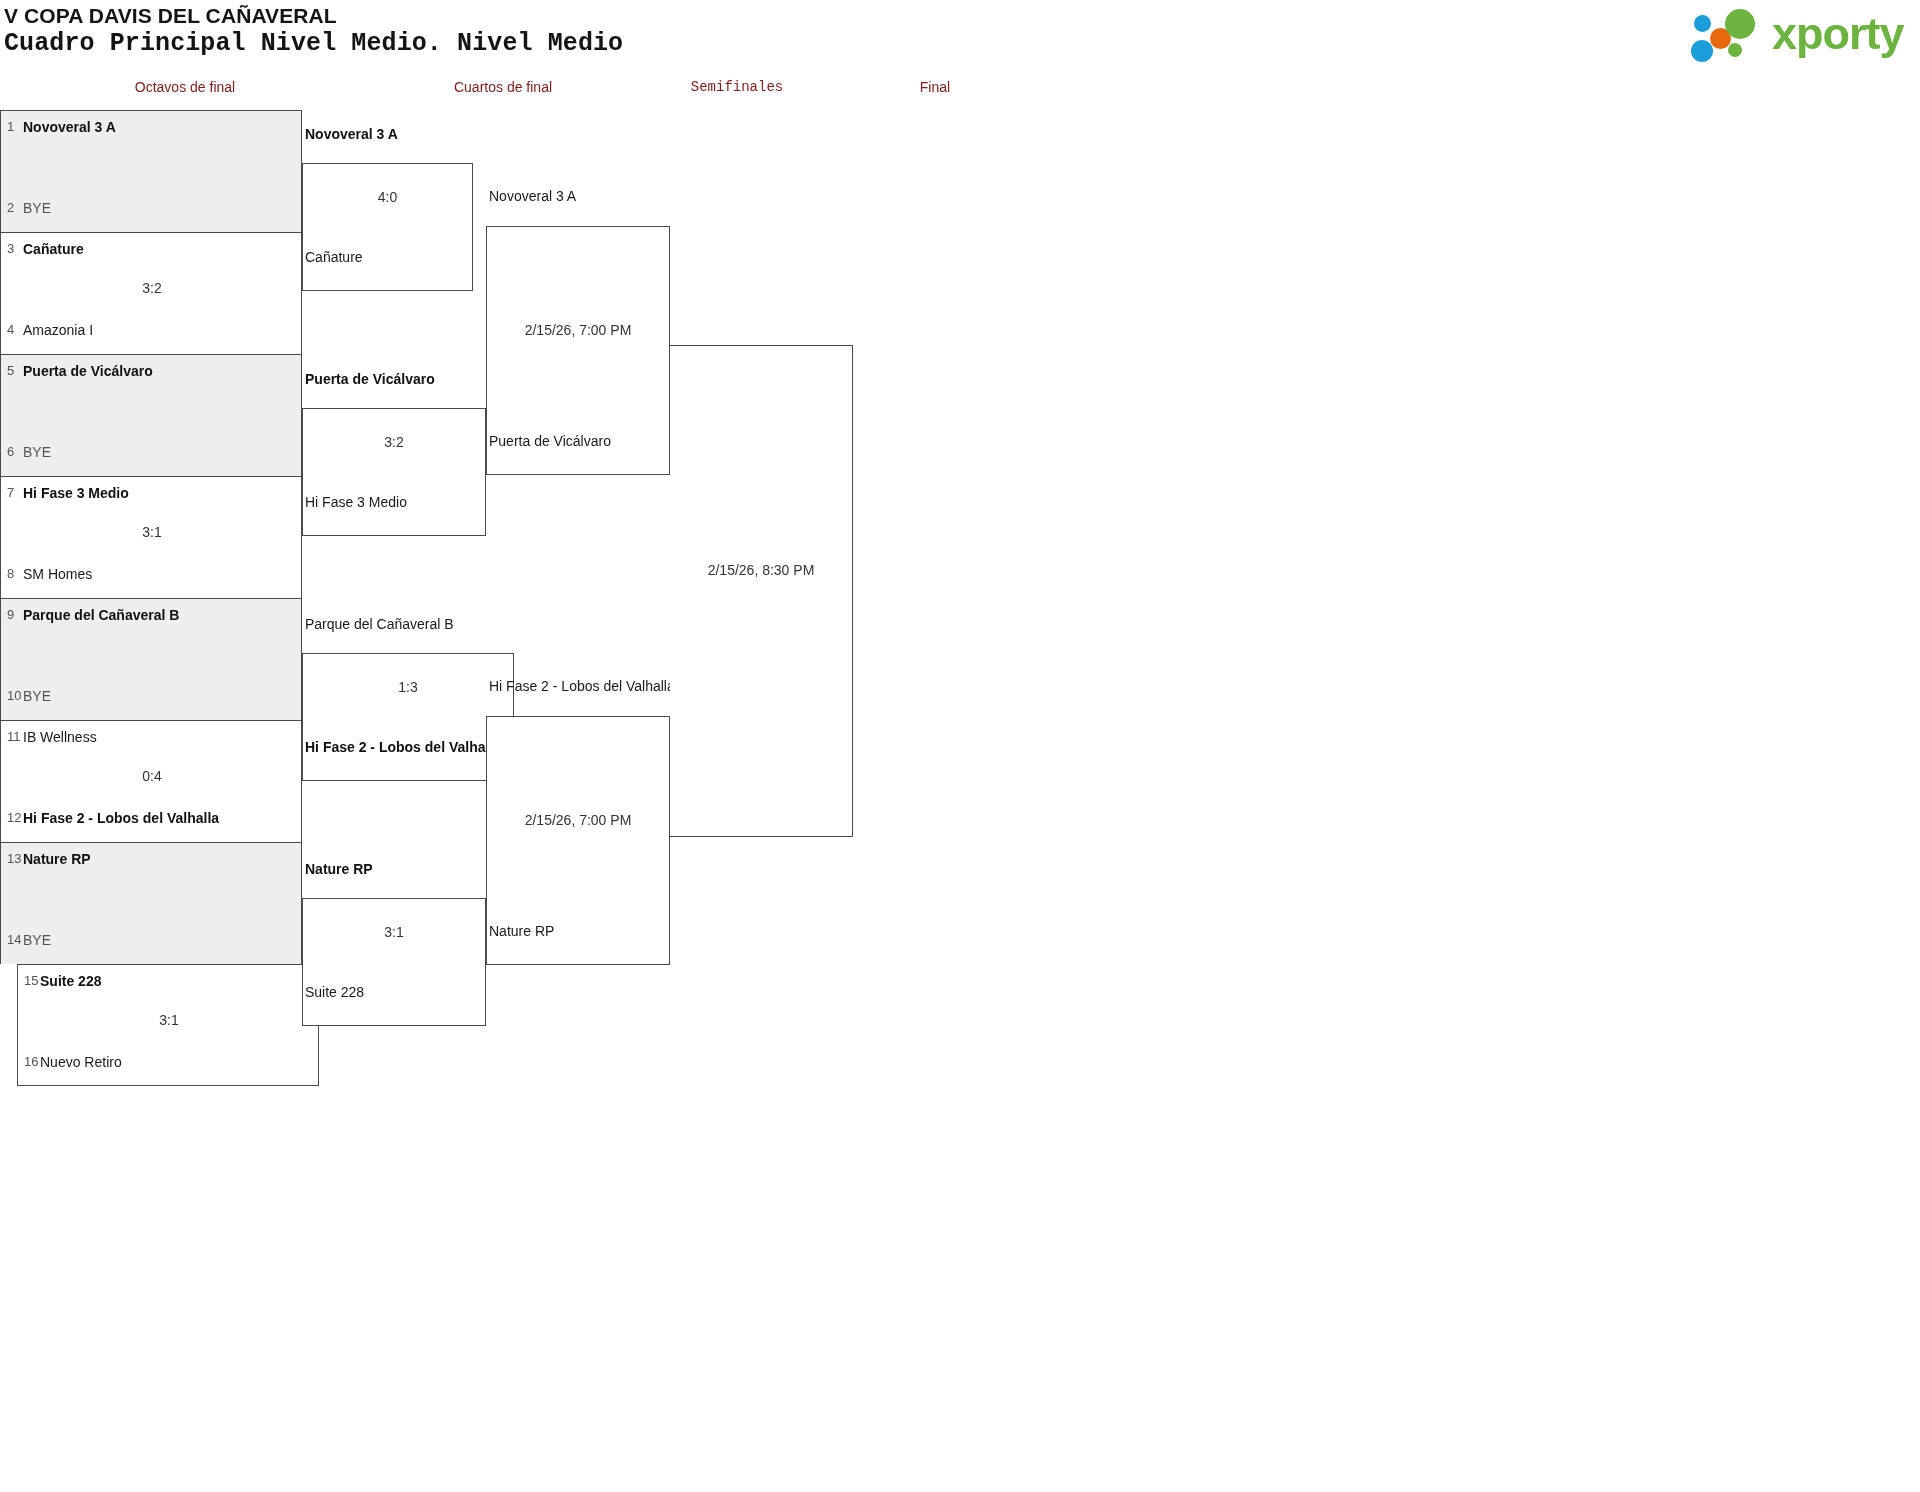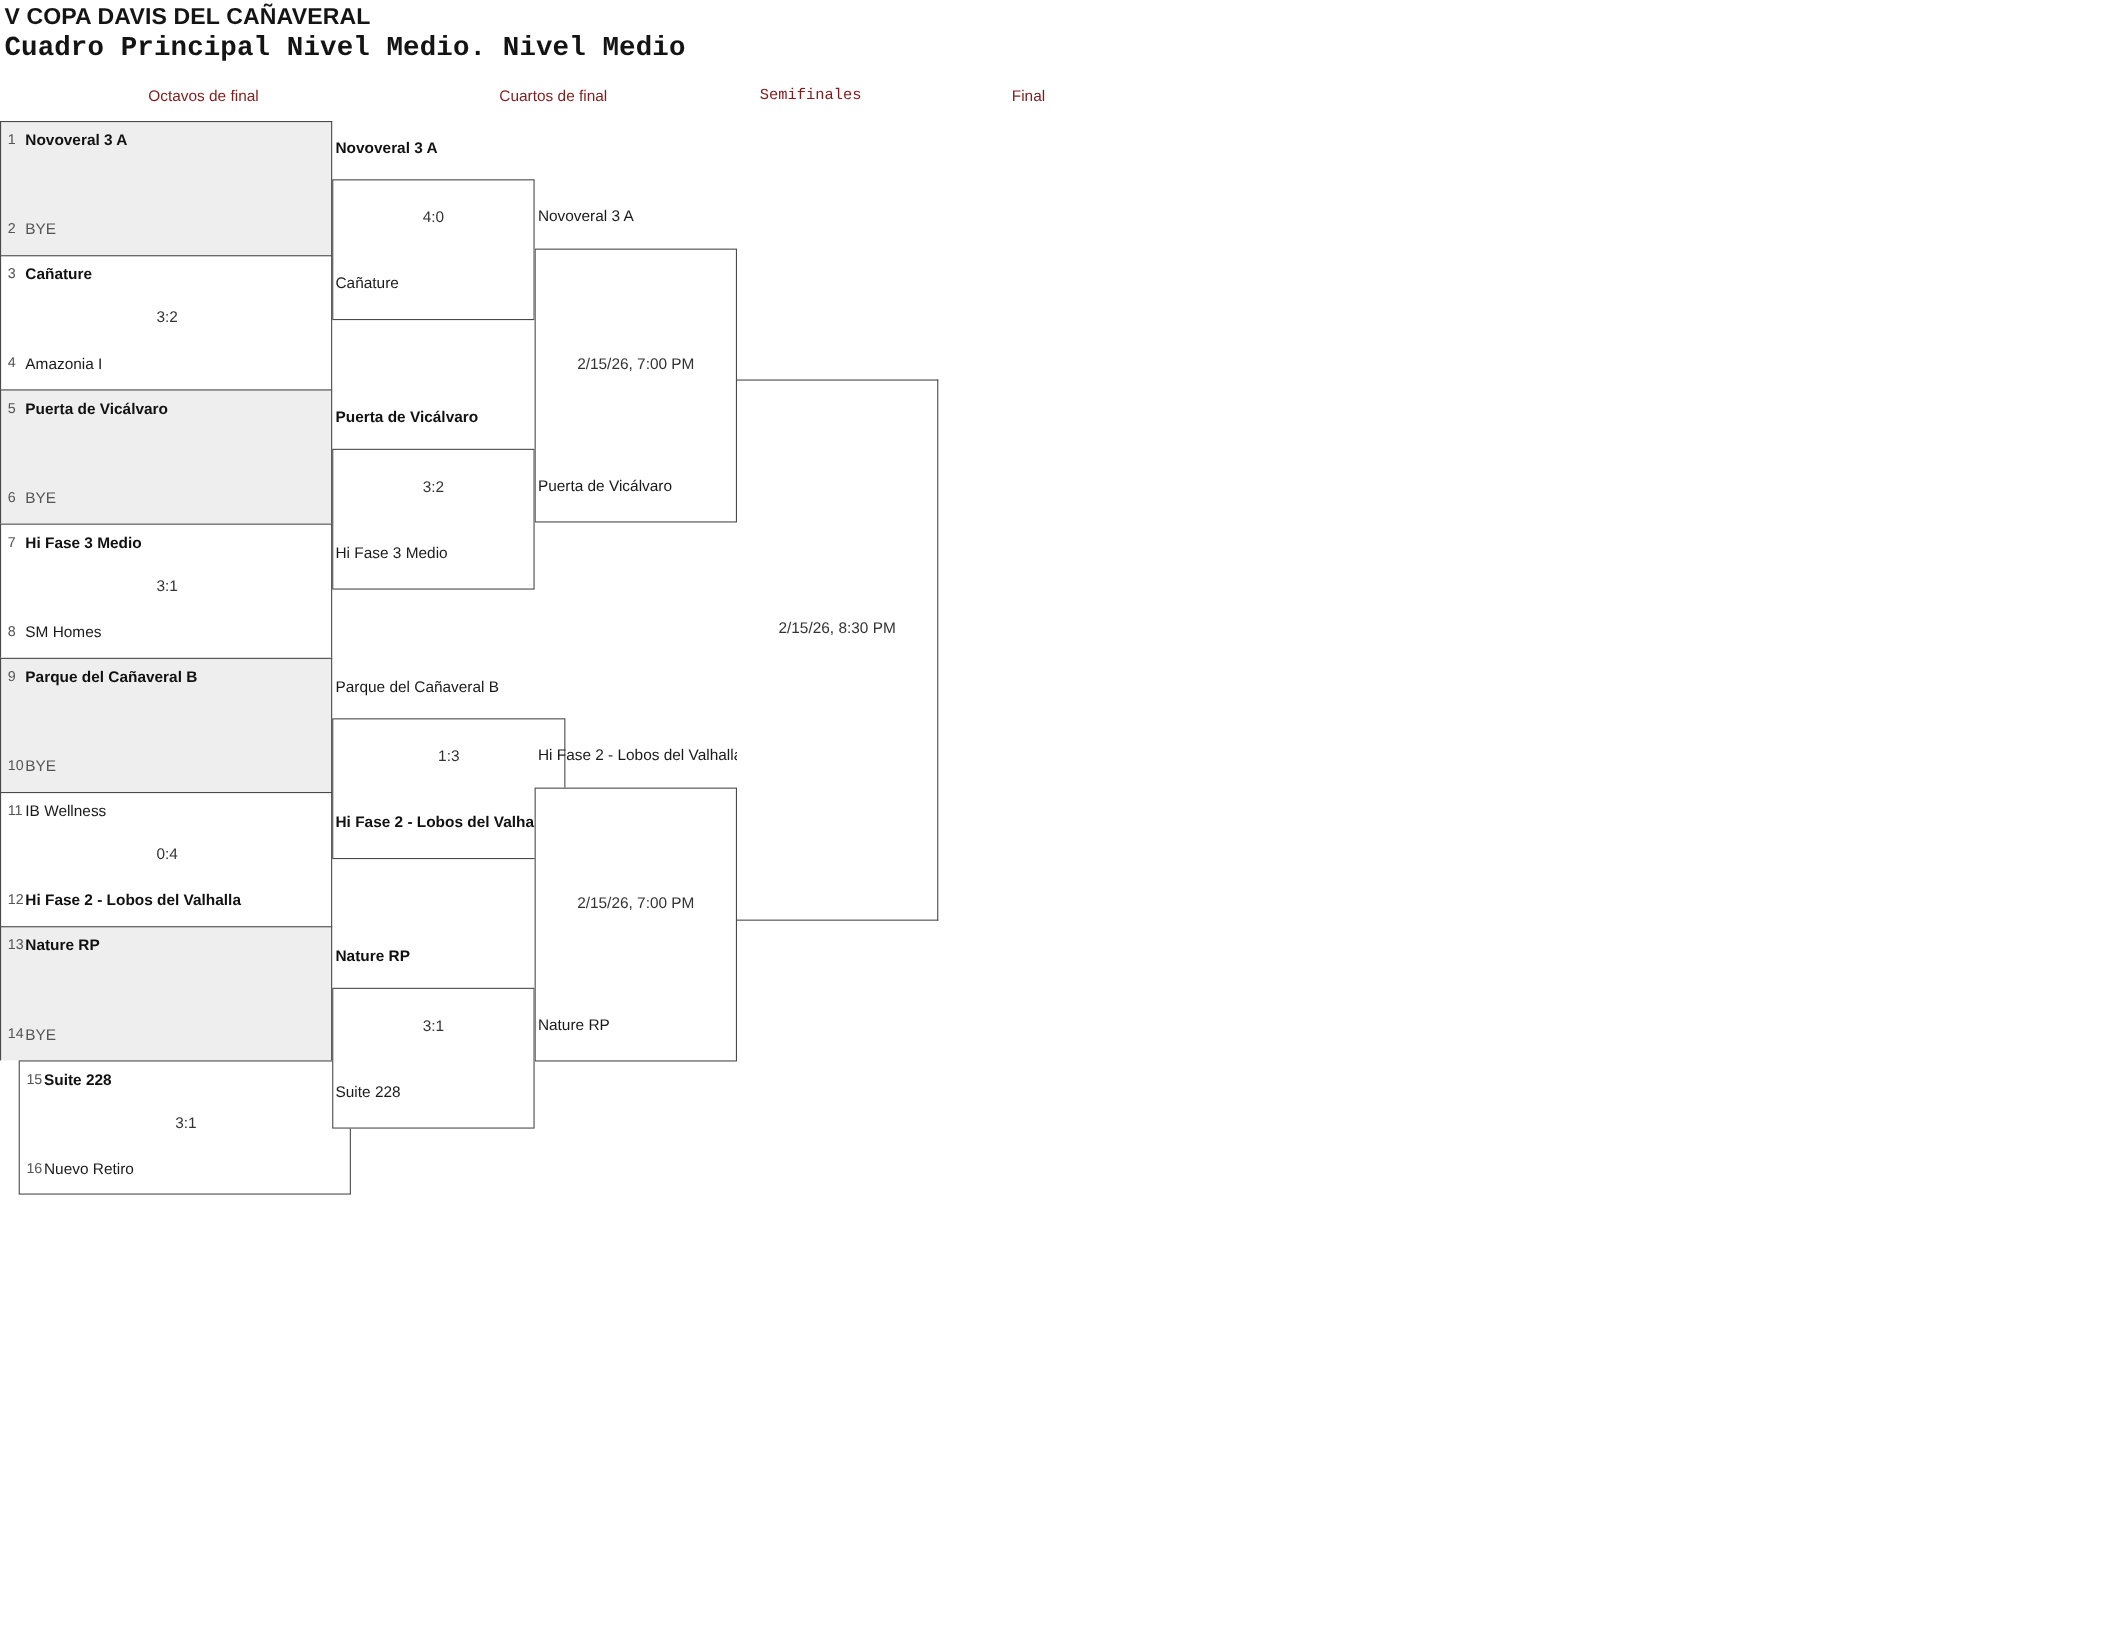--- a/index.html
+++ b/index.html
@@ -85,20 +85,30 @@
 </head>
 <body>
 
 <div id="root">
 
   <div class="title-block">
     <div class="title-line1">V COPA DAVIS DEL CAÑAVERAL</div>
     <div class="title-line2">Cuadro Principal Nivel Medio. Nivel Medio</div>
   </div>
 
+  <div class="logo">
+    <div class="logo-dots">
+      <span class="dot" style="left:4px;  top:9px;  width:17px; height:17px; background:#1b9dd9;"></span>
+      <span class="dot" style="left:20px; top:22px; width:21px; height:21px; background:#e8690b;"></span>
+      <span class="dot" style="left:35px; top:3px;  width:30px; height:30px; background:#6cb33f;"></span>
+      <span class="dot" style="left:1px;  top:34px; width:22px; height:22px; background:#1b9dd9;"></span>
+      <span class="dot" style="left:38px; top:37px; width:14px; height:14px; background:#6cb33f;"></span>
+    </div>
+    <div class="logo-word">xporty</div>
+  </div>
 
   <div class="round-head" style="left:40px;  width:290px;">Octavos de final</div>
   <div class="round-head" style="left:358px; width:290px;">Cuartos de final</div>
   <div class="round-head" style="left:592px; width:290px;font-family:Liberation Mono, monospace;">Semifinales</div>
   <div class="round-head" style="left:790px; width:290px;">Final</div>
 
   <div class="r16">
 
     <div class="r16-match shaded">
       <div class="r16-team top">
@@ -192,21 +202,21 @@
       <div class="r16-score">3:1</div>
       <div class="r16-team bot">
         <span class="r16-seed">16</span>
         <span class="r16-name">Nuevo Retiro</span>
       </div>
     </div>
 
   </div>
 
   <div class="ext-label win" style="left:305px; top:124px;">Novoveral 3 A</div>
-  <div class="mbox" style="left:302px; top:163px; width:184px; height:128px;">
+  <div class="mbox" style="left:302px; top:163px; width:171px; height:128px;">
     <div class="mbox-score" style="top:23px;">4:0</div>
   </div>
   <div class="ext-label" style="left:305px; top:247px;">Cañature</div>
 
   <div class="ext-label win" style="left:305px; top:369px;">Puerta de Vicálvaro</div>
   <div class="mbox" style="left:302px; top:408px; width:184px; height:128px;">
     <div class="mbox-score" style="top:23px;">3:2</div>
   </div>
   <div class="ext-label" style="left:305px; top:492px;">Hi Fase 3 Medio</div>
 

